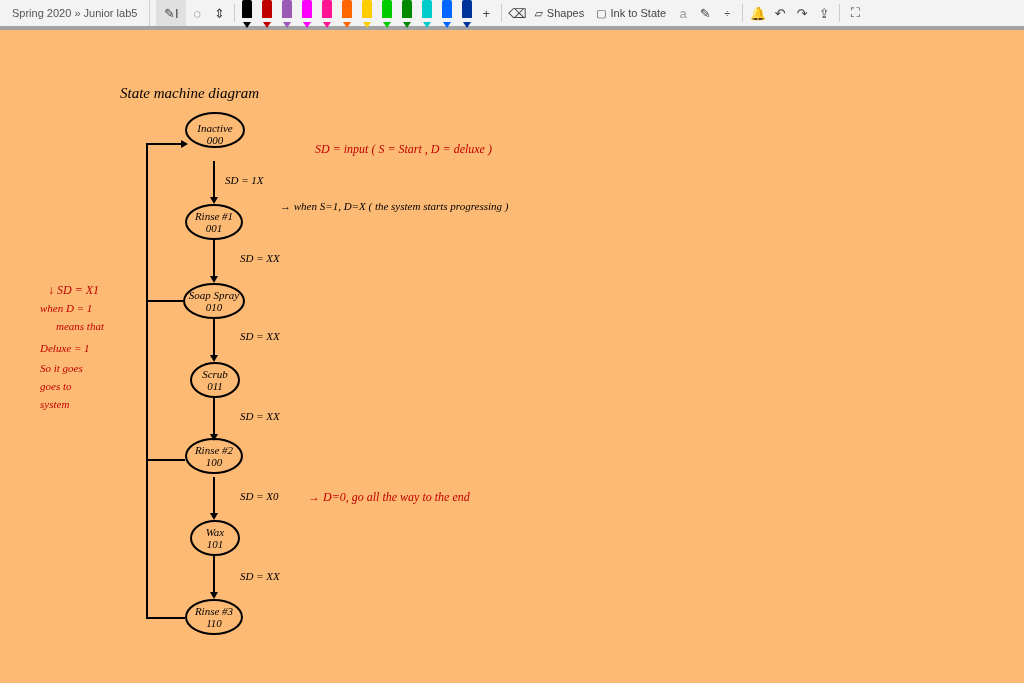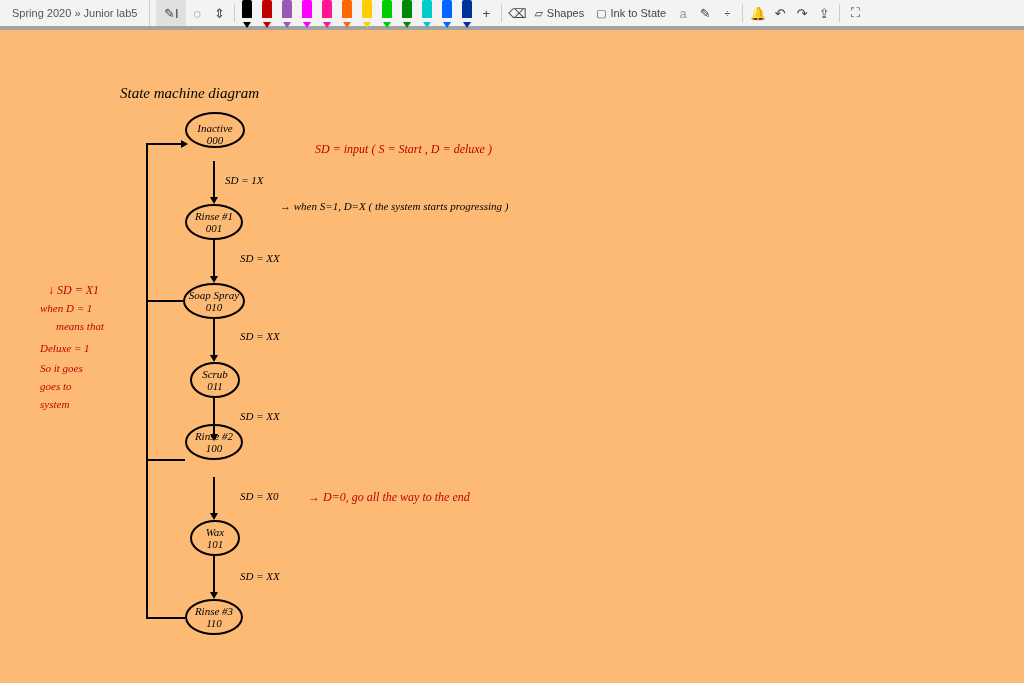--- a/index.html
+++ b/index.html
@@ -142,21 +142,21 @@
 
   <div class="state" style="left:190px; top:332px; width:50px; height:36px;">
     <span>Scrub</span>
     <span>011</span>
   </div>
 
   <div class="arrow-line" style="left:213px; top:368px; width:2px; height:38px;"></div>
   <div class="arrow-head down-head" style="left:210px; top:404px;"></div>
   <div class="hand" style="left:240px; top:380px; font-size:11px;">SD = XX</div>
 
-  <div class="state" style="left:185px; top:394px; width:58px; height:36px;">
+  <div class="state" style="left:185px; top:408px; width:58px; height:36px;">
     <span>Rinse #2</span>
     <span>100</span>
   </div>
 
   <div class="arrow-line" style="left:213px; top:447px; width:2px; height:38px;"></div>
   <div class="arrow-head down-head" style="left:210px; top:483px;"></div>
   <div class="hand" style="left:240px; top:460px; font-size:11px;">SD = X0</div>
   <div class="hand red" style="left:308px; top:460px; font-size:12px;">→ D=0, go all the way to the end</div>
 
   <div class="state" style="left:190px; top:490px; width:50px; height:36px;">

